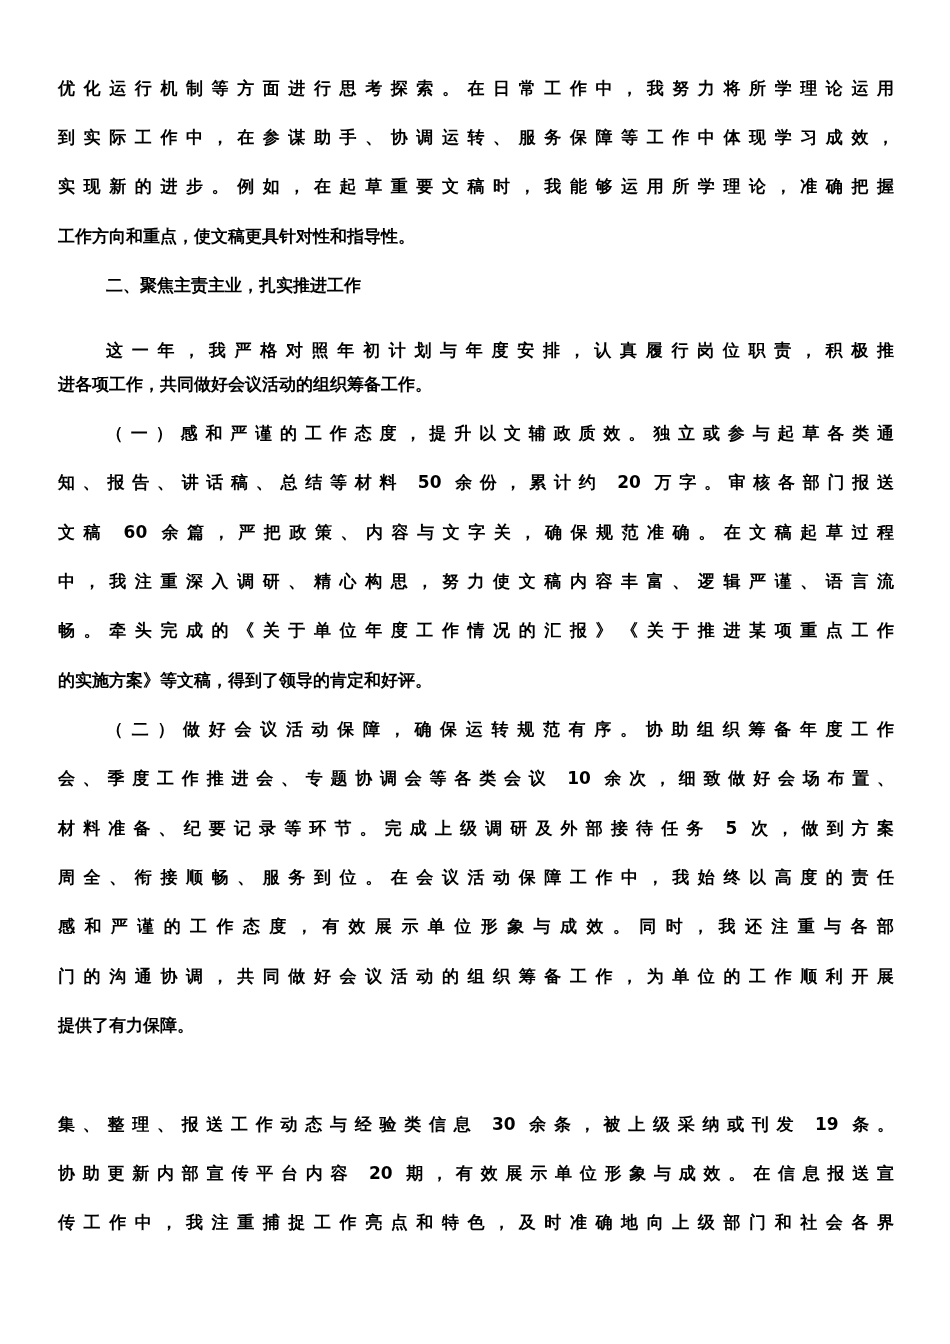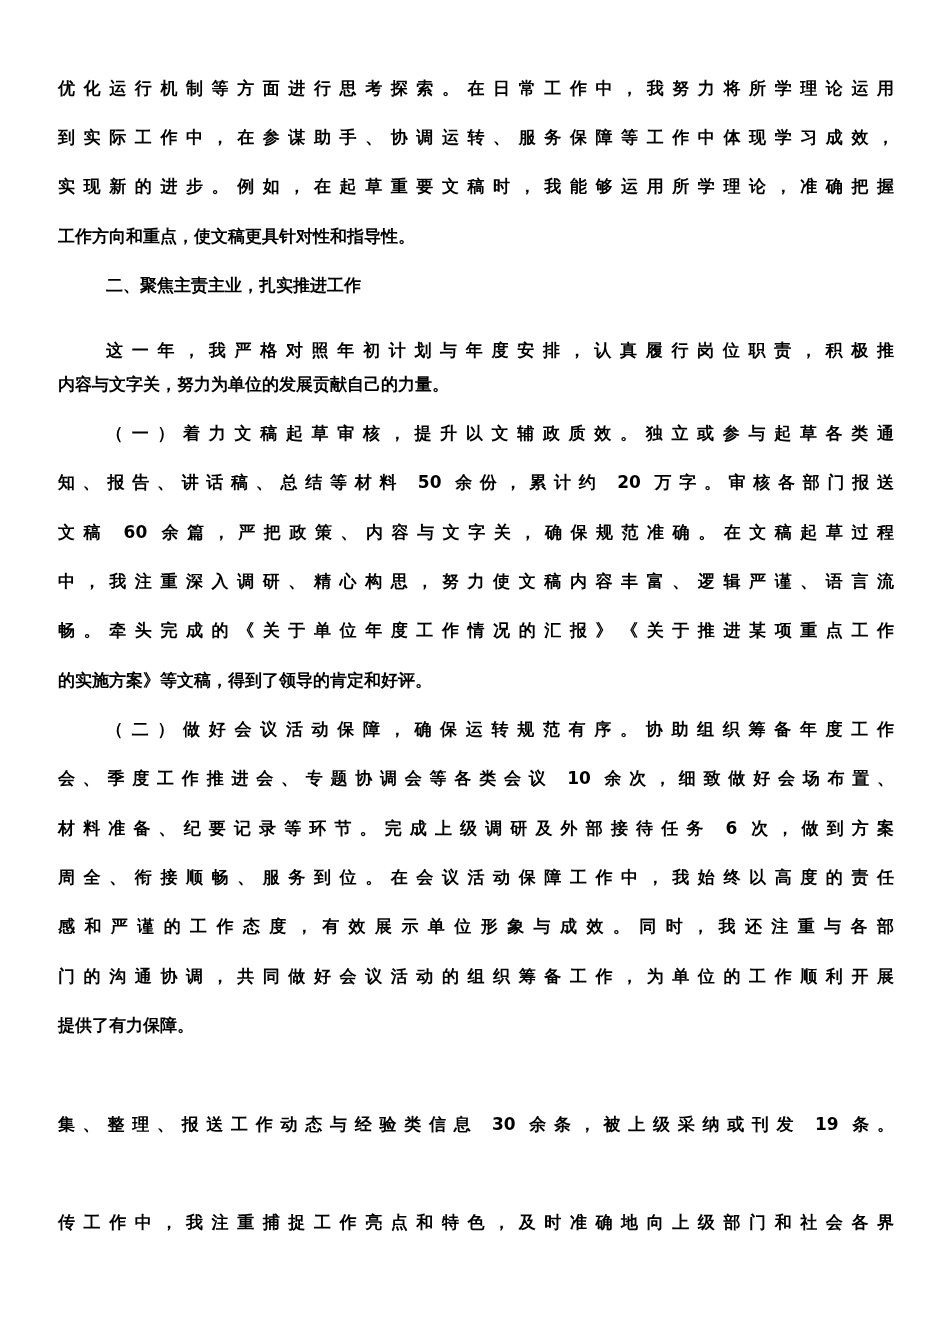--- a/index.html
+++ b/index.html
@@ -48,29 +48,30 @@
 </head>
 <body>
 
 <div class="page">
   <div class="line" style="top:68px">优化运行机制等方面进行思考探索。在日常工作中，我努力将所学理论运用</div>
   <div class="line" style="top:117px">到实际工作中，在参谋助手、协调运转、服务保障等工作中体现学习成效，</div>
   <div class="line" style="top:166px">实现新的进步。例如，在起草重要文稿时，我能够运用所学理论，准确把握</div>
   <div class="line last" style="top:216px">工作方向和重点，使文稿更具针对性和指导性。</div>
   <div class="line indent last" style="top:265px">二、聚焦主责主业，扎实推进工作</div>
   <div class="line indent" style="top:330px">这一年，我严格对照年初计划与年度安排，认真履行岗位职责，积极推</div>
-  <div class="line last" style="top:364px">内容与文字关，努力为单位的发展贡献自己的力量。</div>
-  <div class="line indent" style="top:413px">（一）着力文稿起草审核，提升以文辅政质效。独立或参与起草各类通</div>
+  <div class="line last" style="top:364px">进各项工作，共同做好会议活动的组织筹备工作。</div>
+  <div class="line indent" style="top:413px">（一）感和严谨的工作态度，提升以文辅政质效。独立或参与起草各类通</div>
   <div class="line" style="top:462px">知、报告、讲话稿、总结等材料 50 余份，累计约 20 万字。审核各部门报送</div>
   <div class="line" style="top:512px">文稿 60 余篇，严把政策、内容与文字关，确保规范准确。在文稿起草过程</div>
   <div class="line" style="top:561px">中，我注重深入调研、精心构思，努力使文稿内容丰富、逻辑严谨、语言流</div>
   <div class="line last" style="top:660px">的实施方案》等文稿，得到了领导的肯定和好评。</div>
   <div class="line" style="top:610px">畅。牵头完成的《关于单位年度工作情况的汇报》《关于推进某项重点工作</div>
   <div class="line indent" style="top:709px">（二）做好会议活动保障，确保运转规范有序。协助组织筹备年度工作</div>
   <div class="line" style="top:758px">会、季度工作推进会、专题协调会等各类会议 10 余次，细致做好会场布置、</div>
-  <div class="line" style="top:808px">材料准备、纪要记录等环节。完成上级调研及外部接待任务 6 次，做到方案</div>
+  <div class="line" style="top:808px">材料准备、纪要记录等环节。完成上级调研及外部接待任务 5 次，做到方案</div>
   <div class="line" style="top:857px">周全、衔接顺畅、服务到位。在会议活动保障工作中，我始终以高度的责任</div>
   <div class="line" style="top:906px">感和严谨的工作态度，有效展示单位形象与成效。同时，我还注重与各部</div>
   <div class="line" style="top:956px">门的沟通协调，共同做好会议活动的组织筹备工作，为单位的工作顺利开展</div>
   <div class="line last" style="top:1005px">提供了有力保障。</div>
   <div class="line" style="top:1104px">集、整理、报送工作动态与经验类信息 30 余条，被上级采纳或刊发 19 条。</div>
+  <div class="line" style="top:1153px">协助更新内部宣传平台内容 20 期，有效展示单位形象与成效。在信息报送宣</div>
   <div class="line" style="top:1202px">传工作中，我注重捕捉工作亮点和特色，及时准确地向上级部门和社会各界</div>
 </div>
 
 </body></html>

